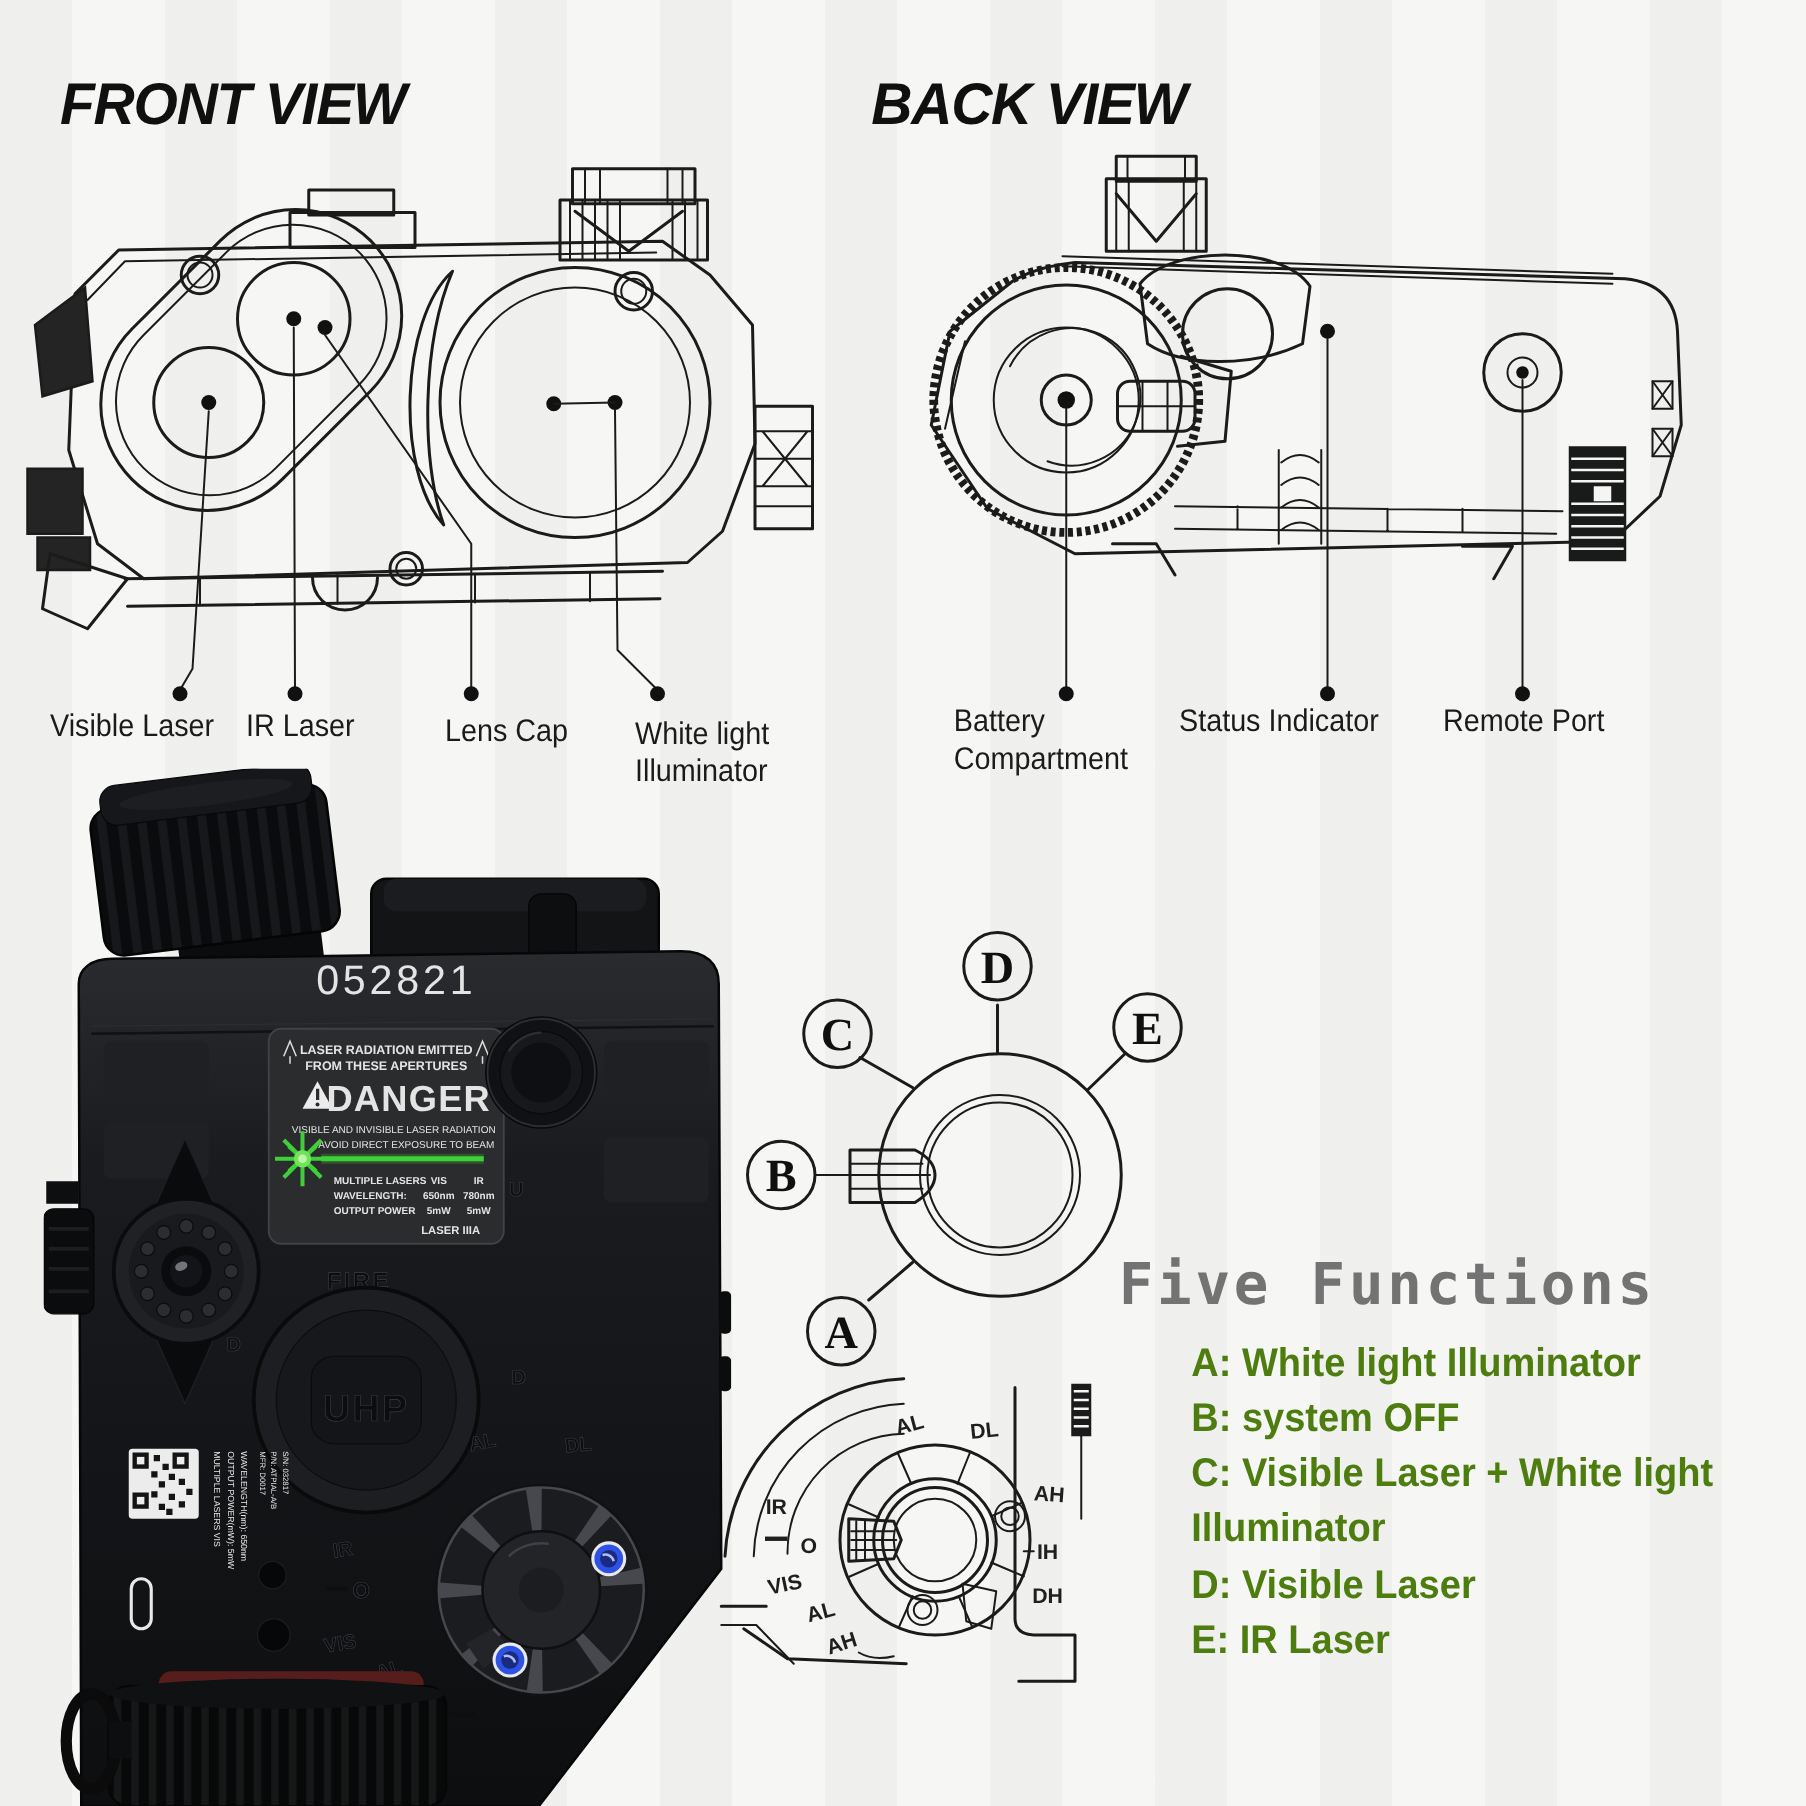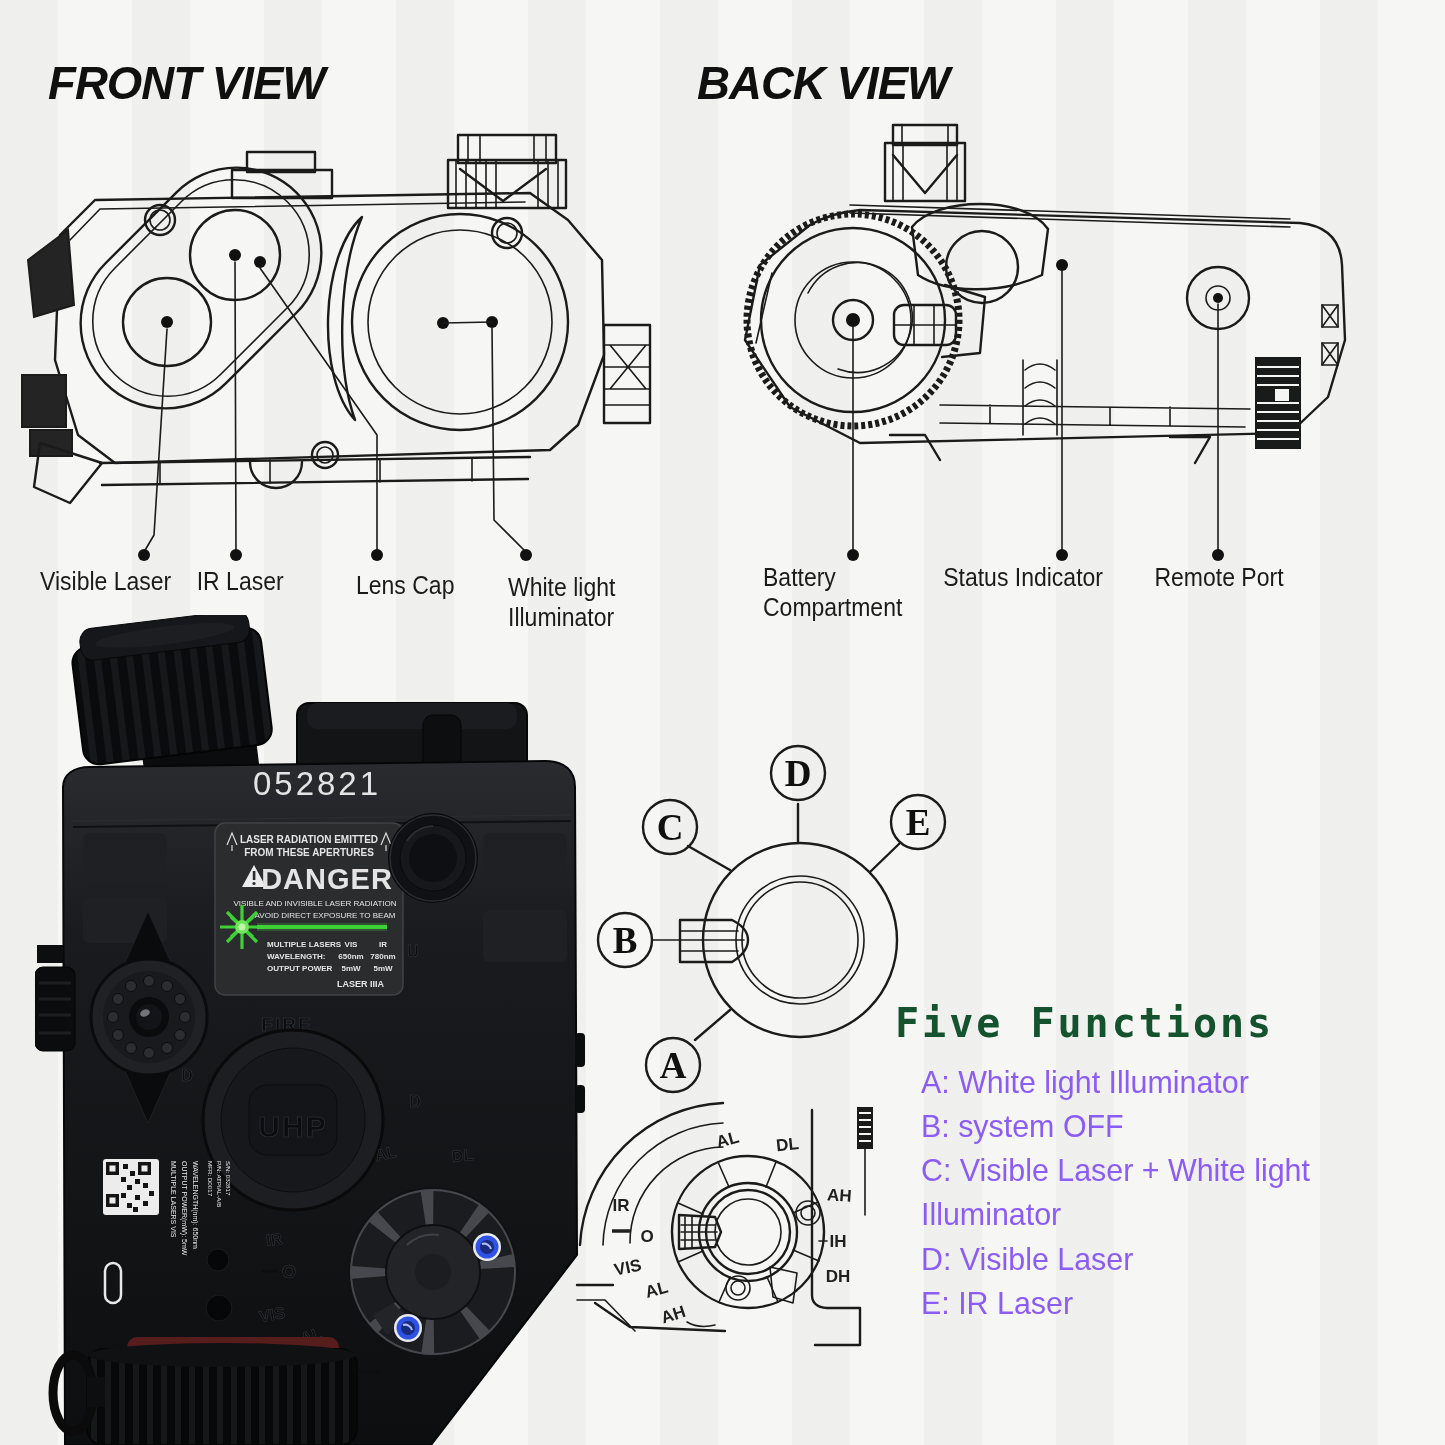--- a/index.html
+++ b/index.html
@@ -17,23 +17,23 @@
   .ln{fill:none;stroke:#1b1b1b;stroke-width:2.4;stroke-linejoin:round;stroke-linecap:round;}
   .ln-thin{fill:none;stroke:#1b1b1b;stroke-width:1.6;stroke-linejoin:round;stroke-linecap:round;}
   .dk{fill:#242424;stroke:#1b1b1b;stroke-width:2;}
   .dot{fill:#111;}
   .t-pos{font-family:"Liberation Serif",serif;font-weight:bold;font-size:37px;fill:#101010;text-anchor:middle;}
   .t-mk{font-family:"Liberation Sans",sans-serif;font-weight:bold;font-size:17px;fill:#1f1f1f;text-anchor:middle;}
   .t-emb{font-family:"Liberation Sans",sans-serif;font-weight:bold;fill:#0b0d10;stroke:#3a3d42;stroke-width:.5px;text-anchor:middle;}
   .t-lbl{font-family:"Liberation Sans",sans-serif;fill:#e4e4e4;text-anchor:middle;}
   .t-lbl.s{text-anchor:start;}
   .fn-panel{position:absolute;left:895px;top:1000px;width:545px;}
-  .fn-title{font-family:"DejaVu Sans Mono",monospace;font-weight:bold;font-size:40px;
-    letter-spacing:3px;color:#14532d;}
-  .fn-list{margin-top:14px;margin-left:26px;width:478px;font-size:32px;line-height:1.38;color:#8b5cf6;}
+  .fn-title{font-family:"DejaVu Sans Mono",monospace;font-weight:bold;font-size:46px;
+    letter-spacing:3px;color:#737373;}
+  .fn-list{margin-top:14px;margin-left:58px;width:478px;font-size:32px;line-height:1.38;color:#4d7c0f;font-weight:bold;}
   .fn-item{transform:scaleX(.95);transform-origin:left top;}
 </style>
 </head>
 <body>
 
 <div class="bg-stripes"></div>
 
 <div class="view-title" style="left:48px;top:55px;">FRONT VIEW</div>
 <div class="view-title" style="left:697px;top:55px;">BACK VIEW</div>
 

